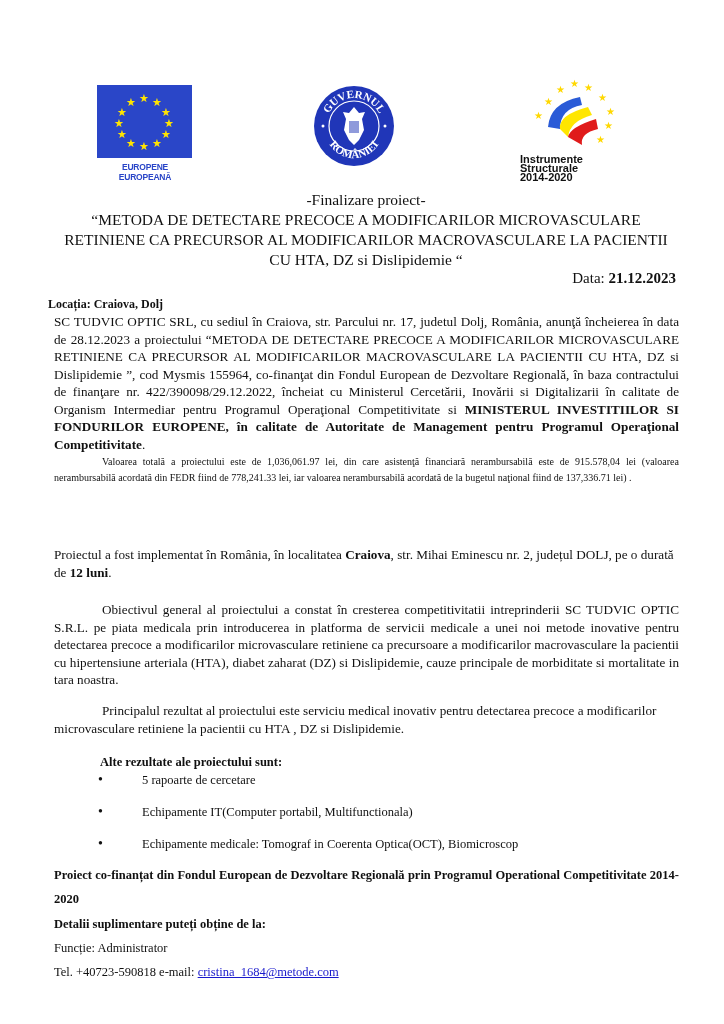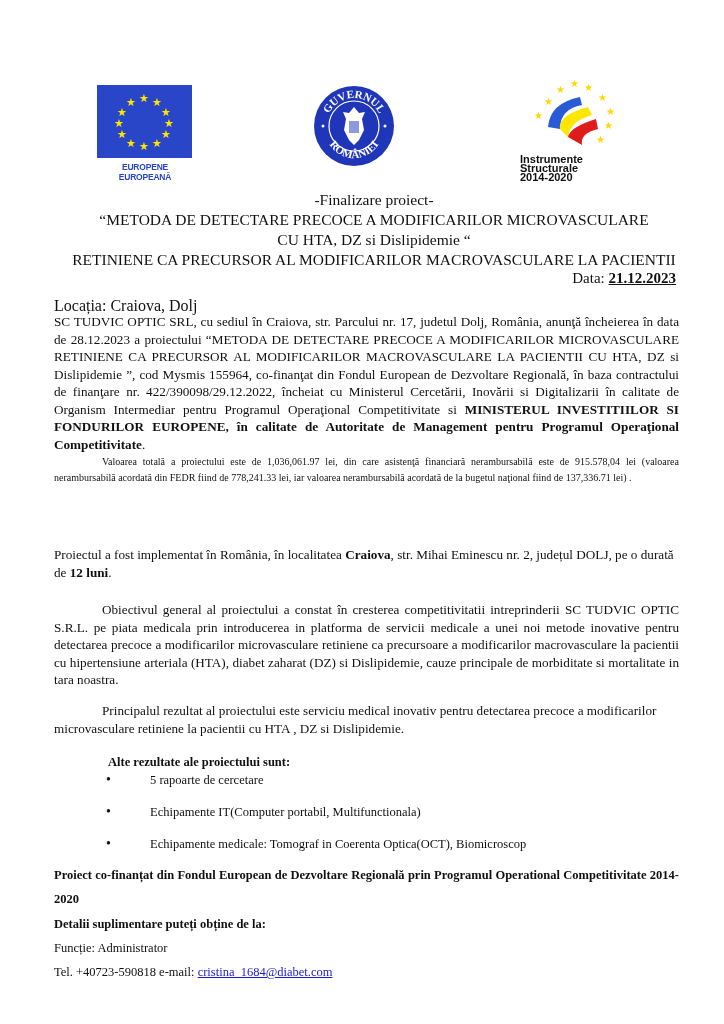--- a/index.html
+++ b/index.html
@@ -7,28 +7,28 @@
          font-family:"Liberation Serif", serif; color:#111; }
   .logo { position:absolute; }
   .eu-flag { left:97px; top:85px; width:95px; height:73px; background:#2a46c8; position:absolute; }
   .eu-star { position:absolute; color:#ffe400; font-size:11px; line-height:11px; }
   .eu-label { position:absolute; left:95px; top:162px; width:100px; font-family:"Liberation Sans", sans-serif;
               font-weight:bold; font-size:8.5px; color:#2a46c8; text-align:center; letter-spacing:-0.2px; }
   .gov { left:313px; top:85px; width:82px; height:82px; }
   .is { left:528px; top:75px; width:100px; height:110px; }
   .is-label { position:absolute; left:520px; top:155px; width:112px; text-align:left;
               font-family:"Liberation Sans", sans-serif; font-weight:bold; font-size:11px; line-height:9px; color:#111; }
-  .title-block { position:absolute; left:44px; top:190px; width:660px; text-align:center; font-size:15.5px; line-height:20px; }
+  .title-block { position:absolute; left:36px; top:190px; width:660px; text-align:center; font-size:15.5px; line-height:20px; }
   .date { position:absolute; right:48px; top:270px; font-size:15px; }
-  .date b { font-weight:bold;text-decoration:underline; }
+  .date b { font-weight:bold; }
   .body { position:absolute; left:54px; width:625px; font-size:13.2px; line-height:17.5px; text-align:justify; }
   .p-indent { text-indent:48px; }
   .bold { font-weight:bold; }
-  .loc { position:absolute; left:54px; top:297px; font-size:16px; font-weight:normal; }
-  .bullets { position:absolute; left:106px; top:765px; font-size:12.5px; }
+  .loc { position:absolute; left:48px; top:297px; font-size:12px; font-weight:bold; }
+  .bullets { position:absolute; left:98px; top:765px; font-size:12.5px; }
   .bullets .head { font-weight:bold; margin-bottom:2px; }
   .bullet-row { display:flex; align-items:center; height:16px; }
   .bullet-dot { width:44px; font-size:14px; }
   .final { position:absolute; left:54px; width:625px; font-size:12.5px; line-height:24px; }
   a.email { color:#1a1acc; text-decoration:underline; }
 </style>
 </head>
 <body>
 
 <div>
@@ -89,22 +89,22 @@
   </svg>
 </div>
 <div class="is-label">
   <div>Instrumente Structurale</div>
   <div>2014-2020</div>
 </div>
 
 <div class="title-block">
   <div>-Finalizare proiect-</div>
   <div>“METODA DE DETECTARE PRECOCE A MODIFICARILOR MICROVASCULARE</div>
+  <div>RETINIENE CA PRECURSOR AL MODIFICARILOR MACROVASCULARE LA PACIENTII</div>
   <div>CU HTA, DZ si Dislipidemie “</div>
-  <div>RETINIENE CA PRECURSOR AL MODIFICARILOR MACROVASCULARE LA PACIENTII</div>
 </div>
 
 <div class="date">
   <span>Data:</span>
   <b>21.12.2023</b>
 </div>
 
 <div class="loc">Locația: Craiova, Dolj</div>
 
 <div class="body" style="top:313px">
@@ -138,15 +138,15 @@
       <span>Echipamente medicale: Tomograf in Coerenta Optica(OCT), Biomicroscop</span>
     </div>
 </div>
 
 <div class="final bold" style="top:863px;text-align:justify">Proiect co-finanțat din Fondul European de Dezvoltare Regională prin Programul Operational Competitivitate 2014-2020</div>
 
 <div class="final" style="top:912px">
   <div class="bold">Detalii suplimentare puteți obține de la:</div>
   <div>Funcție: Administrator</div>
   <div>
-    <span>Tel. +40723-590818 e-mail: </span><a class="email" href="#">cristina_1684@diabet.com</a>
+    <span>Tel. +40723-590818 e-mail: </span><a class="email" href="#">cristina_1684@metode.com</a>
   </div>
 </div>
 
 </body></html>

